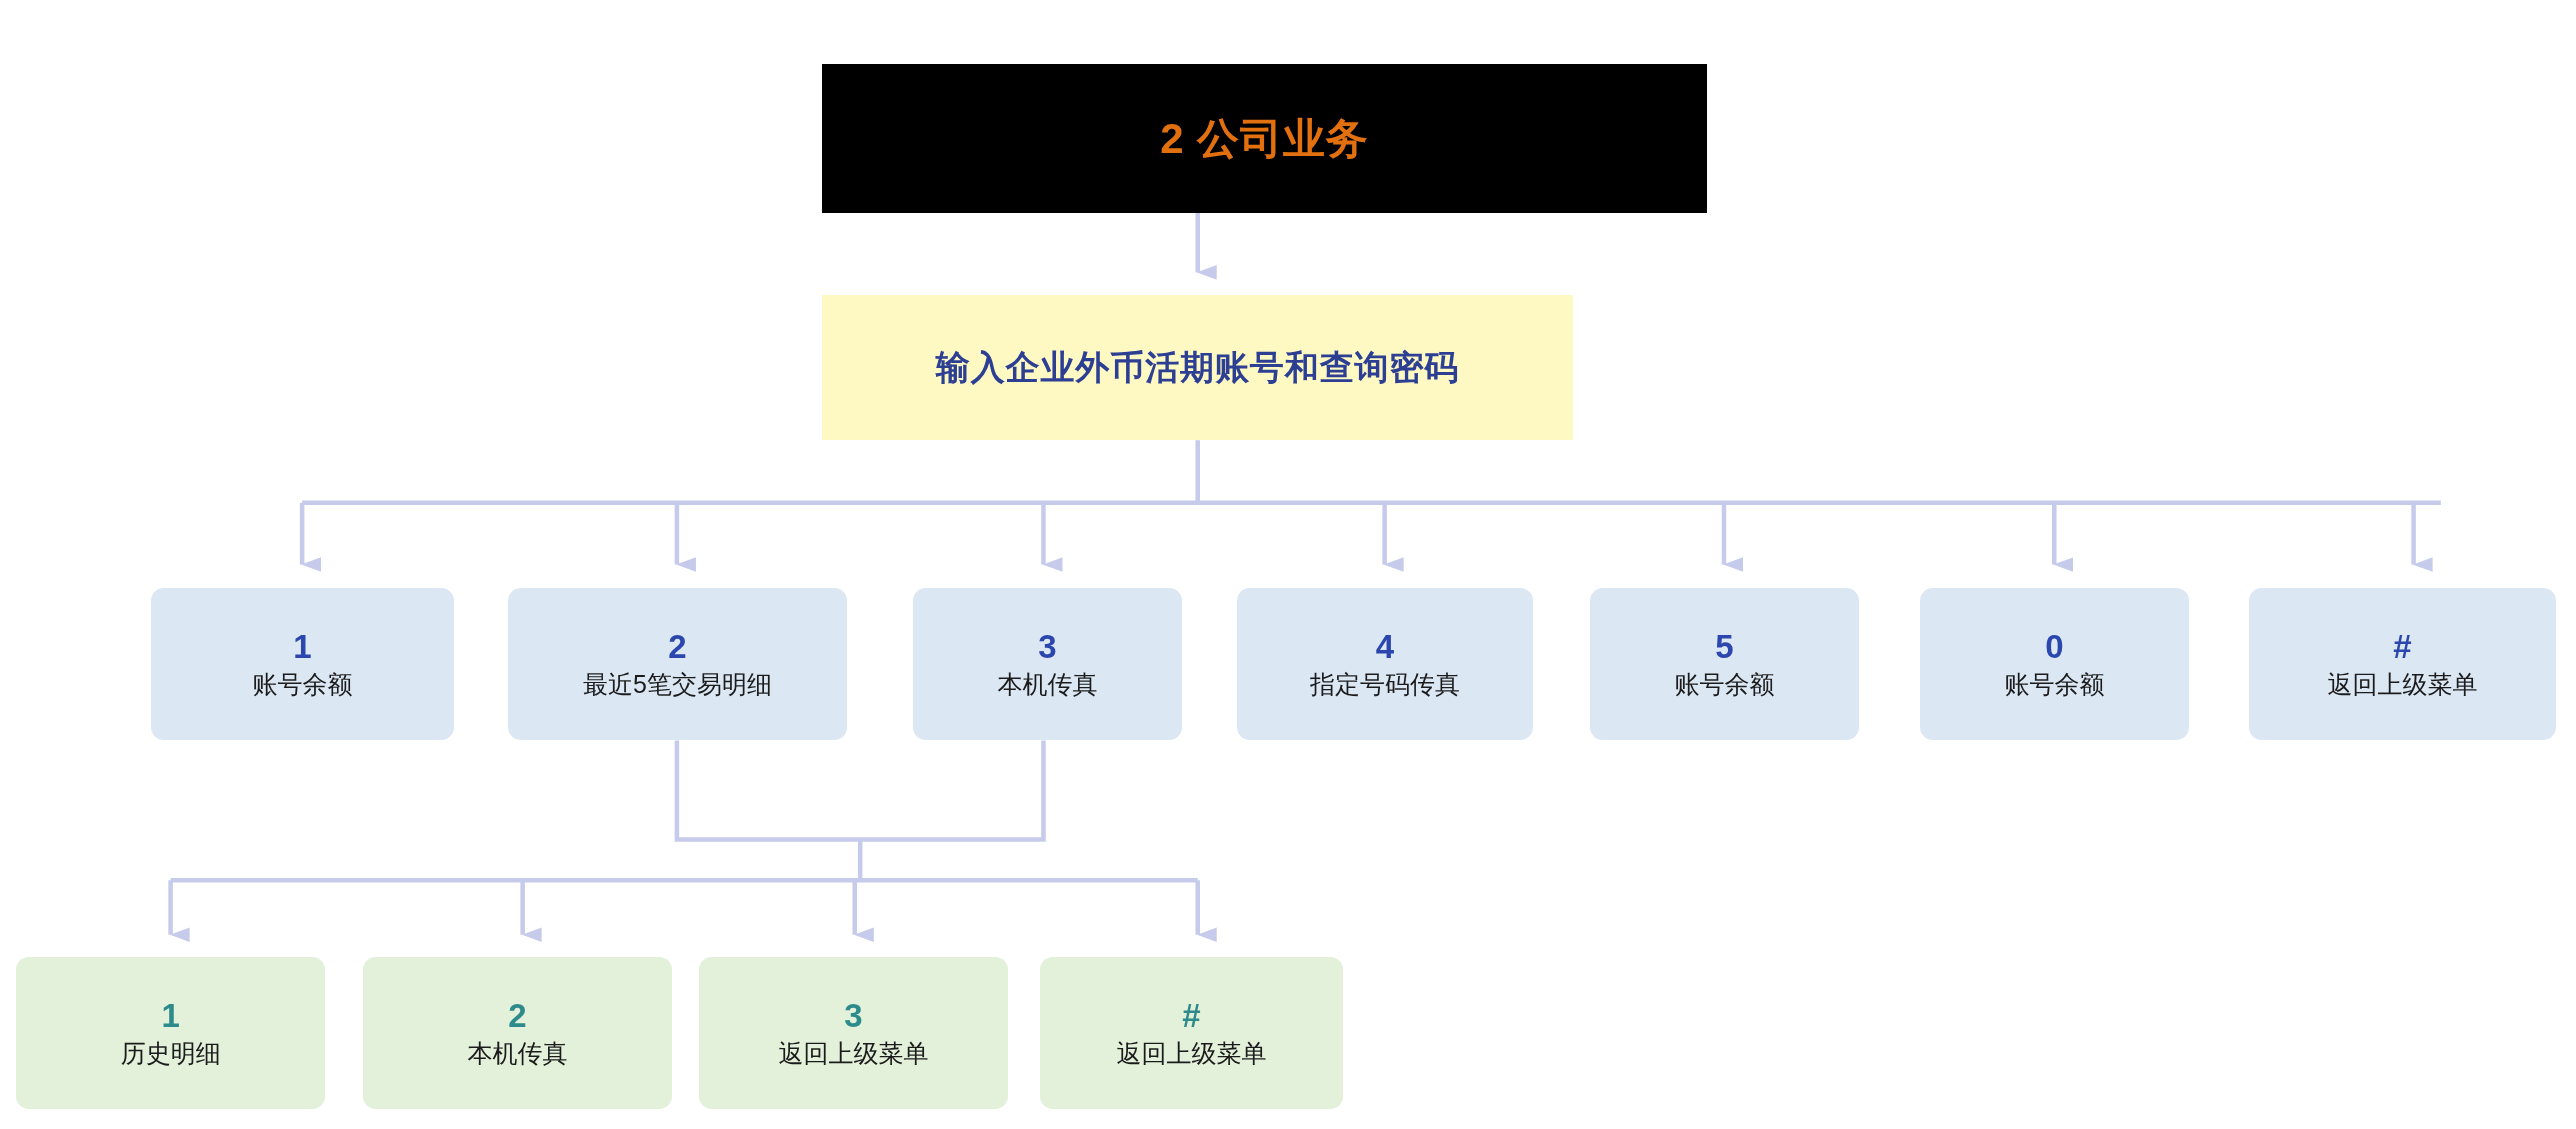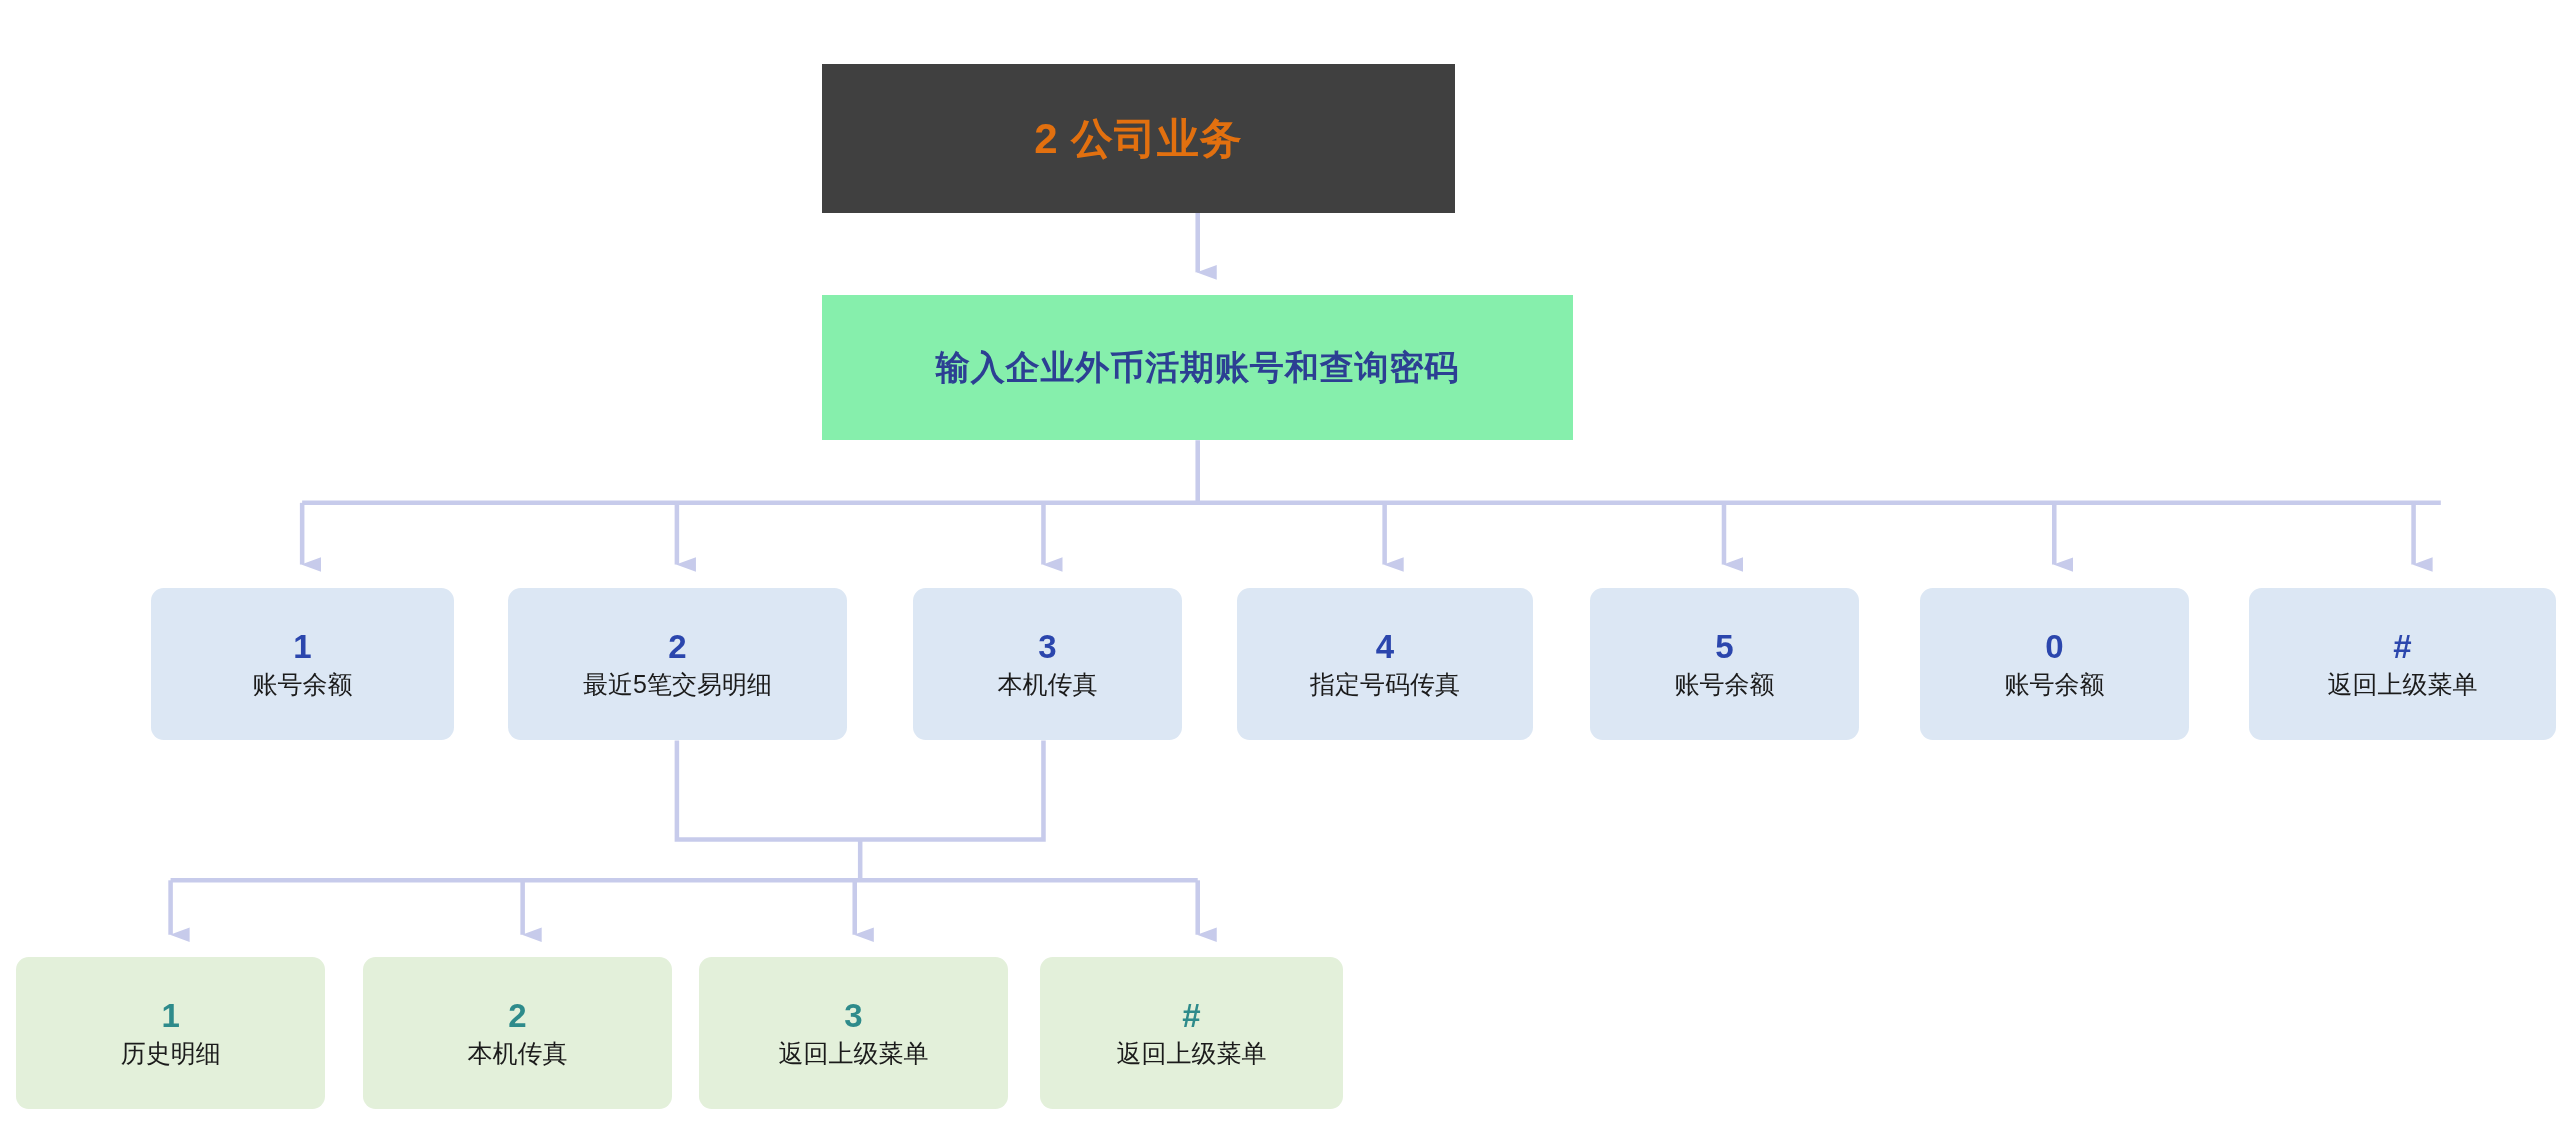--- a/index.html
+++ b/index.html
@@ -24,44 +24,44 @@
     width: 2576px;
     height: 1130px;
     pointer-events: none;
   }
 
   
   .node-title {
     position: absolute;
     left: 822px;
     top: 64px;
-    width: 633px;
+    width: 885px;
     height: 149px;
-    background: #404040;
+    background: #000000;
     display: flex;
     align-items: center;
     justify-content: center;
     box-sizing: border-box;
   }
   .node-title .title-text {
     font-size: 42px;
     font-weight: bold;
     color: #e2700f;
     letter-spacing: 0.9px;
     white-space: nowrap;
   }
 
   
   .node-prompt {
     position: absolute;
     left: 822px;
     top: 295px;
     width: 751px;
     height: 145px;
-    background: #86efac;
+    background: #fef9c3;
     display: flex;
     align-items: center;
     justify-content: center;
     box-sizing: border-box;
   }
   .node-prompt .prompt-text {
     font-size: 34px;
     font-weight: bold;
     color: #2c3f93;
     letter-spacing: 0.9px;

